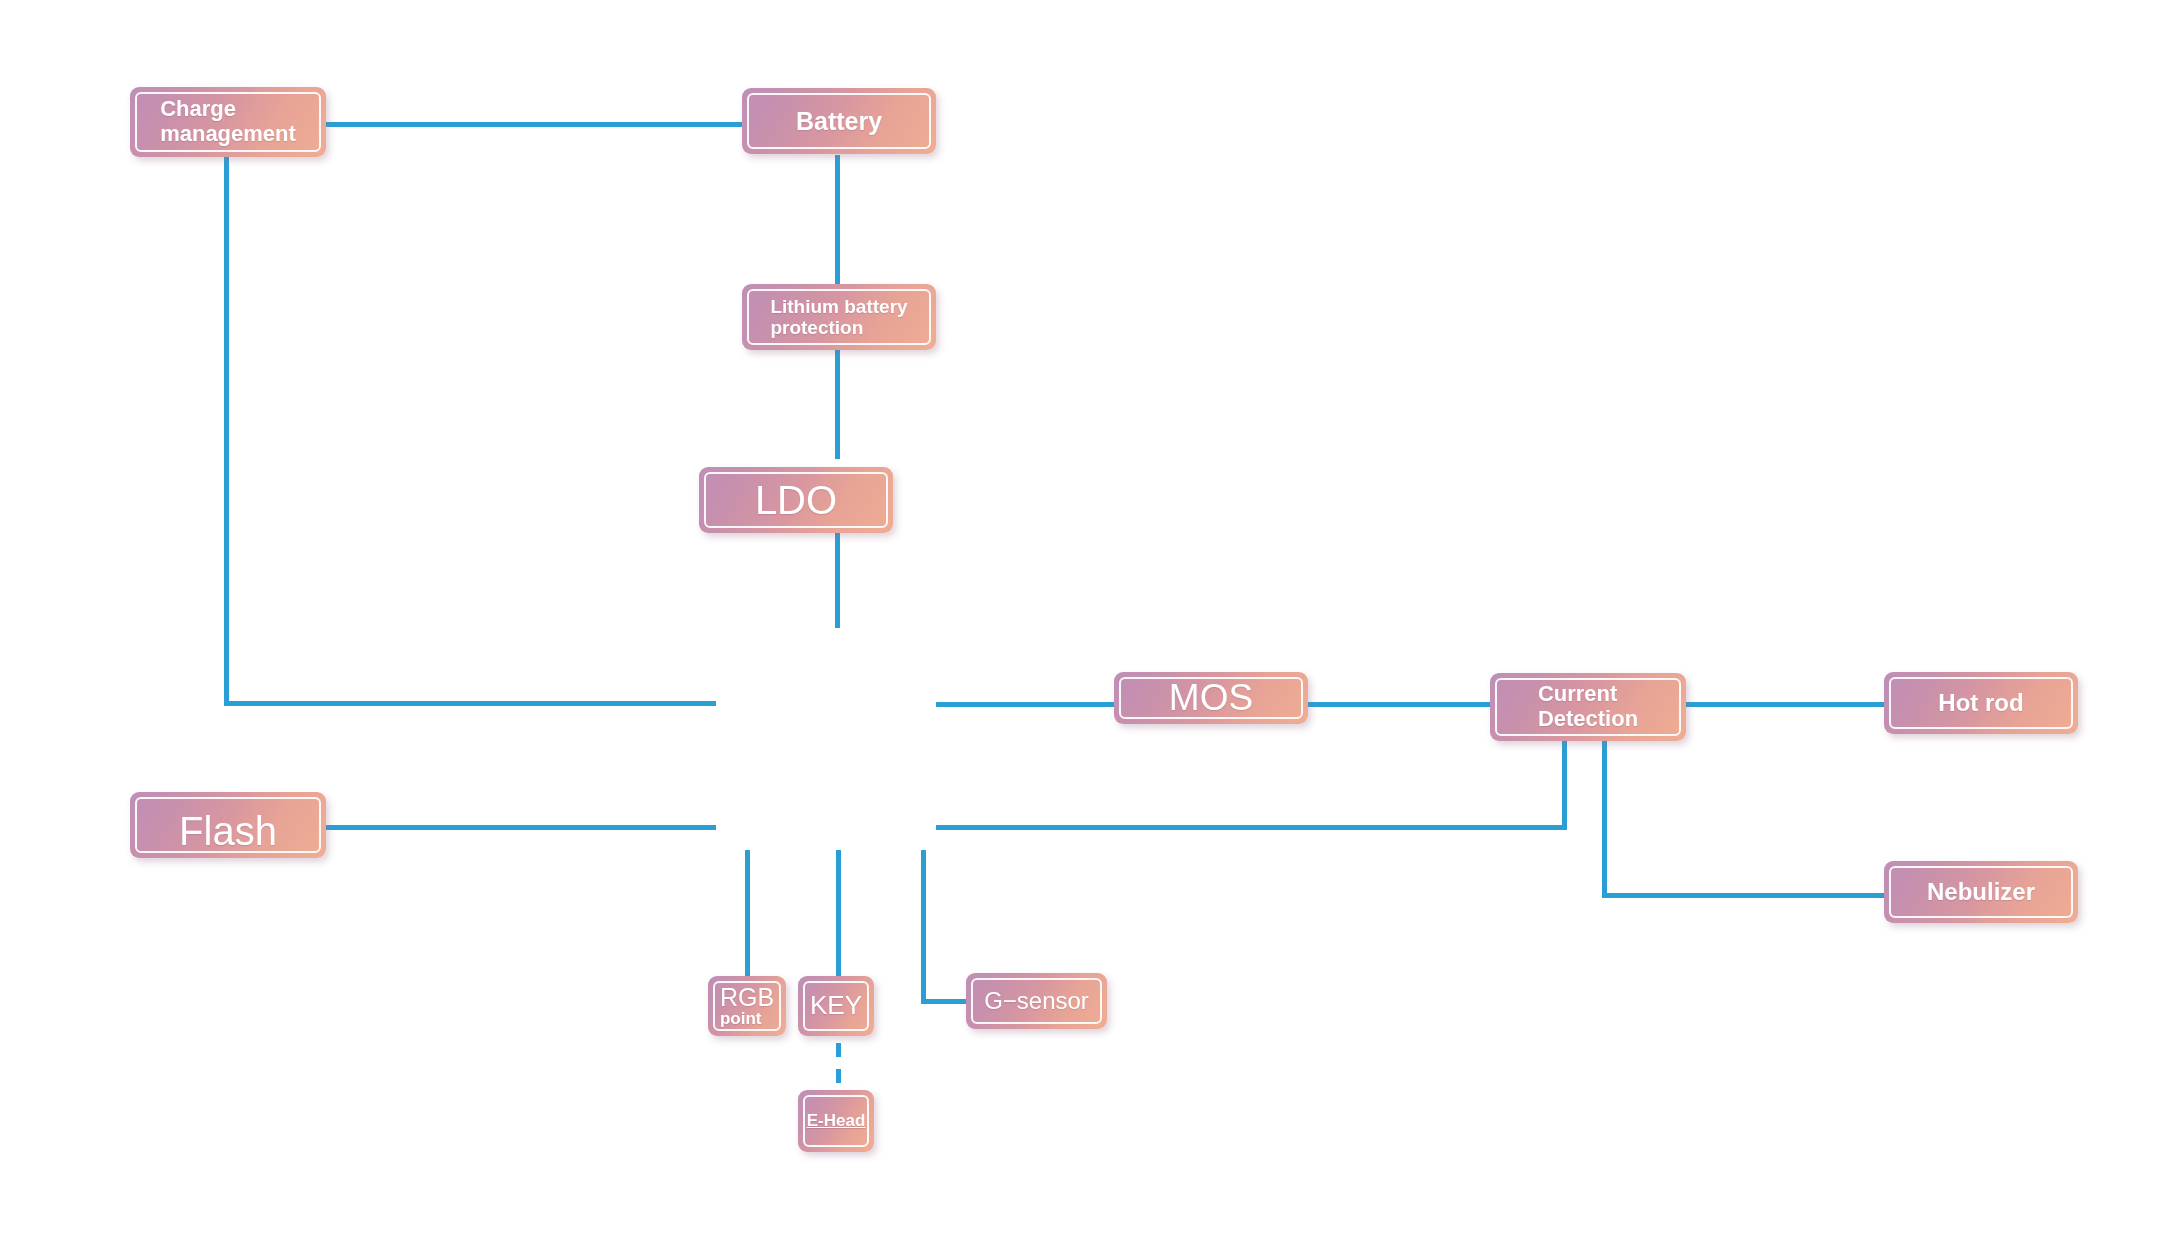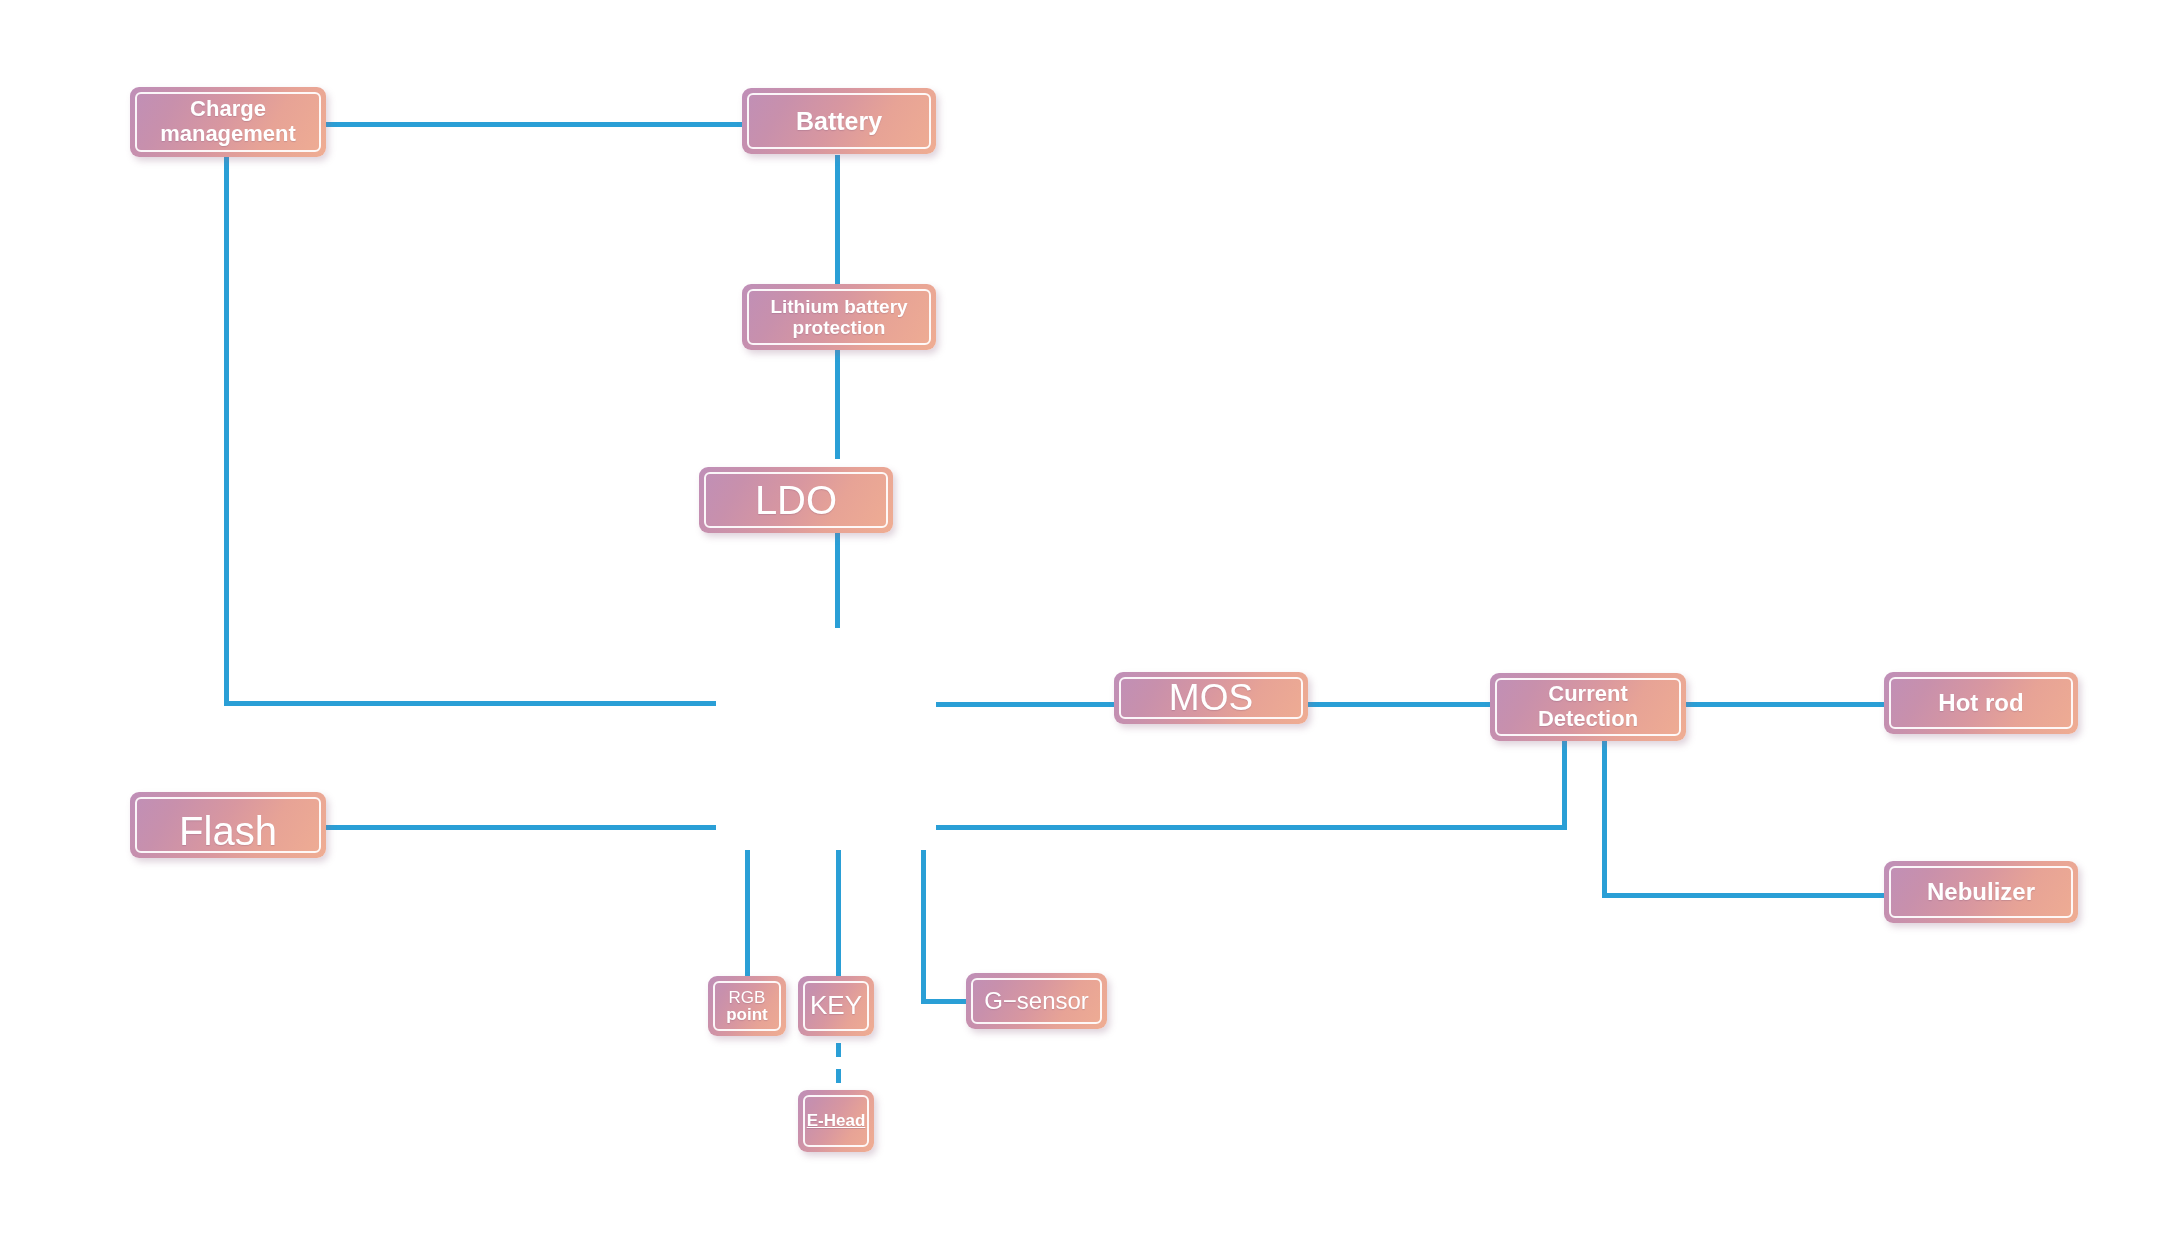--- a/index.html
+++ b/index.html
@@ -14,21 +14,21 @@
     background-image:linear-gradient(to bottom,#2a9fd6 0 14px,rgba(0,0,0,0) 14px 26px);
     background-size:5px 26px;background-repeat:repeat-y;}
 
   
   .blk{position:absolute;box-sizing:border-box;border-radius:9px;
     background:linear-gradient(120deg,#bf8fb8 0%,#c890ac 22%,#d897a0 48%,#e7a396 70%,#efad93 100%);
     box-shadow:3px 4px 7px rgba(150,110,140,.30);
     display:flex;align-items:center;justify-content:center;}
   .blk::before{content:"";position:absolute;left:5px;top:5px;right:5px;bottom:5px;
     border:2px solid rgba(255,255,255,.92);border-radius:6px;pointer-events:none;}
-  .blk .lbl{position:relative;z-index:2;color:#ffffff;text-align:center;
+  .blk .lbl{position:relative;z-index:2;color:#ffffff;text-align:left;
     line-height:1.12;white-space:nowrap;
     text-shadow:0 1px 1px rgba(120,80,110,.25);}
   .bold .lbl{font-weight:bold;}
   .light .lbl{font-weight:300;}
 
   
   .chip{position:absolute;box-sizing:border-box;
     background:#e4f0f5;border:7px solid #5bacb8;border-radius:10px;
     box-shadow:3px 4px 7px rgba(120,160,170,.35);}
   .chip-part{position:absolute;color:#4e9aa6;font-weight:bold;
@@ -118,21 +118,21 @@
   <div class="blk bold" style="left:1884px;top:672px;width:194px;height:62px;">
     <div class="lbl" style="font-size:24px;">Hot rod</div>
   </div>
 
   <div class="blk bold" style="left:1884px;top:861px;width:194px;height:62px;">
     <div class="lbl" style="font-size:24px;">Nebulizer</div>
   </div>
 
   <div class="blk" style="left:708px;top:976px;width:78px;height:60px;">
     <div class="lbl">
-      <div style="font-size:17px;font-weight:300;">RGB</div>
+      <div style="font-size:25px;font-weight:300;">RGB</div>
       <div style="font-size:17px;font-weight:bold;margin-top:-2px;">point</div>
     </div>
   </div>
 
   <div class="blk light" style="left:798px;top:976px;width:76px;height:60px;">
     <div class="lbl" style="font-size:26px;">KEY</div>
   </div>
 
   <div class="blk bold" style="left:798px;top:1090px;width:76px;height:62px;">
     <div class="lbl" style="font-size:17px;text-decoration:underline;">E-Head</div>

